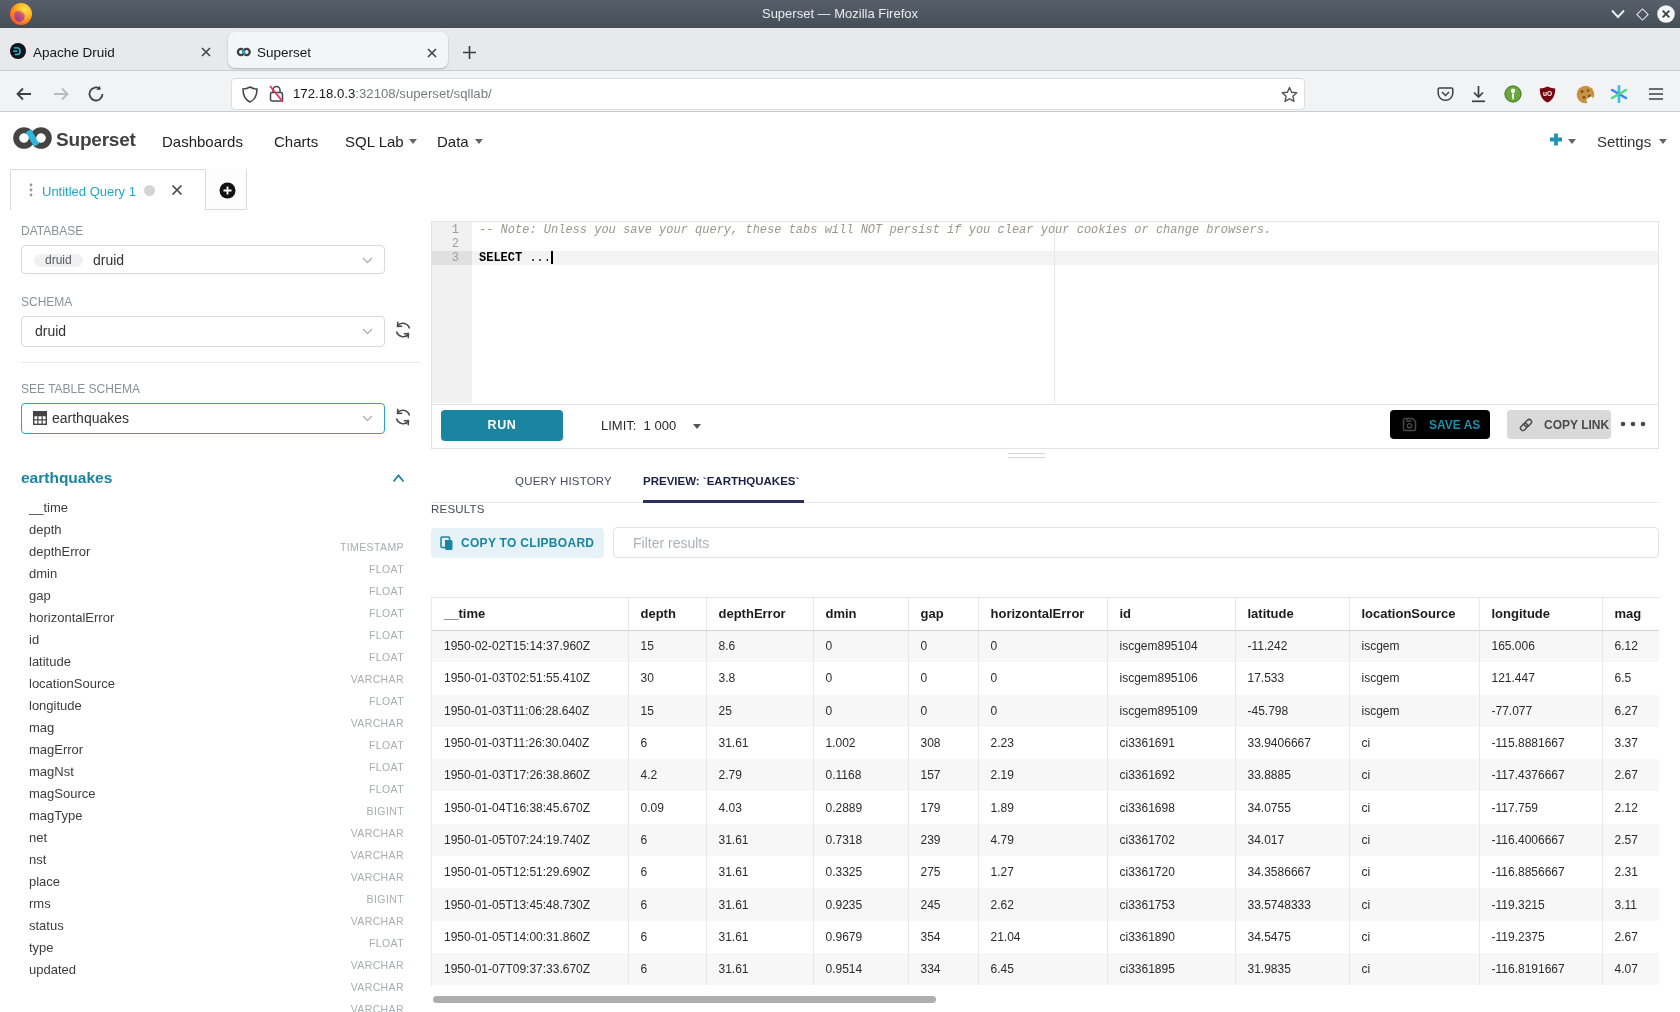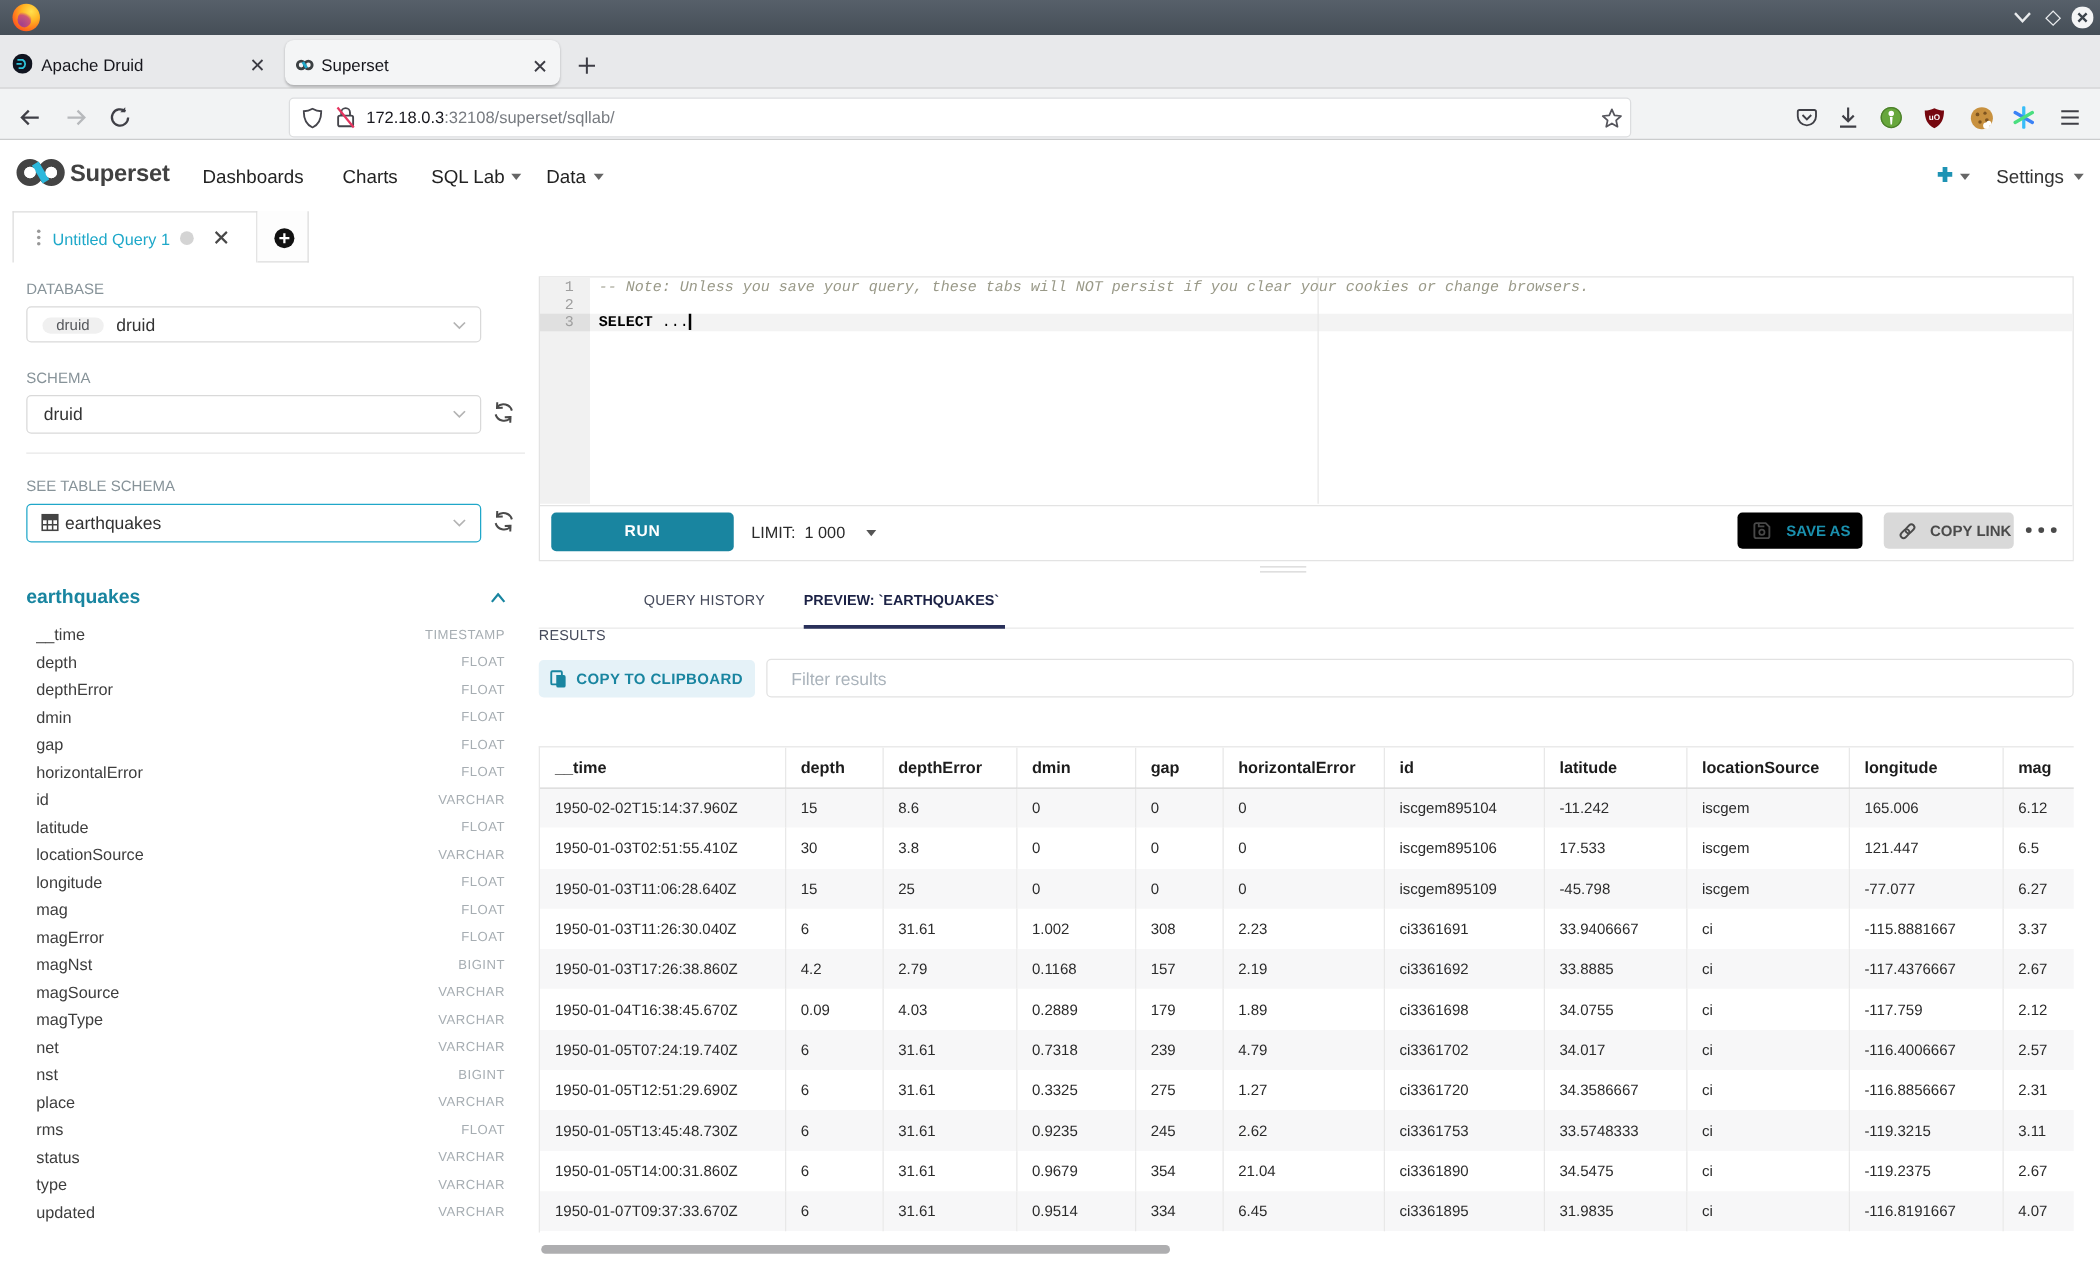--- a/index.html
+++ b/index.html
@@ -37,34 +37,34 @@
   #qplus { left:206px; top:169px; width:41px; height:41px; background:#fdfdfd;
     border-right:1px solid #dcdcdc; border-bottom:1px solid #dcdcdc; }
 
   
   .label { font-size:12px; color:#879399; }
   .sel { border:1px solid #d9d9d9; border-radius:4px; background:#fff; }
   .pill { background:#f0f0f0; border-radius:7px; font-size:12px; color:#56585c;
     padding:0 11px; height:13px; line-height:13.5px; }
   .selname { font-size:14px; color:#333; }
   .coln { font-size:13px; color:#3d3d3d; }
-  .colt { font-size:10.5px; color:#a6adb2; letter-spacing:.4px; }
+  .colt { font-size:10.5px; color:#a6adb2; letter-spacing:.4px;margin-top:39px; }
 
   
   #edblock { left:431px; top:221px; width:1228px; height:228px;
     border:1px solid #e3e3e3; background:#fff; }
   #gutter { left:0; top:0; width:40px; height:181px; background:#f1f1f1; }
   .lnum { position:absolute; width:27px; text-align:right;
     font-family:"Liberation Mono",monospace; font-size:12px; color:#9e9e9e; }
   .edline { position:absolute; left:47px;
     font-family:"Liberation Mono",monospace; font-size:12px; color:#000;
     white-space:pre; }
   #toolbar { left:0px; top:182px; width:1226px; height:44px; border-top:1px solid #e3e3e3;
     background:#fff; }
-  #runbtn { left:9px; top:5px; width:146px; height:31px; background:#1985a0;
+  #runbtn { left:9px; top:5px; width:122px; height:31px; background:#1985a0;
     border-radius:4px; color:#fff; font-weight:bold; font-size:12.5px;
     letter-spacing:.6px; text-align:center; line-height:31px; }
   .graybtn { border-radius:4px; font-weight:bold; font-size:12px; height:29px; }
 
   
   .stab { top:475px; font-size:11.5px; color:#464b5c; letter-spacing:.2px; }
   #inkbar { left:643px; top:500px; width:161px; height:3px; background:#29305a; }
   #stabline { left:431px; top:502px; width:1228px; height:1px; background:#e9e9e9; }
   #copybtn { left:431px; top:528px; width:173px; height:30px; background:#e5f2f8;
     border-radius:4px; }
@@ -82,20 +82,21 @@
     border-right:1px solid #e8e8e8; white-space:nowrap; overflow:hidden; }
   tr.odd td { background:#f7f7f8; }
   #hscroll { left:433px; top:996px; width:503px; height:7px; background:#aeaeb0;
     border-radius:4px; }
 </style>
 </head>
 <body>
 <div id="page">
 
   <div class="abs" id="titlebar"></div>
+  <div class="abs" id="titletext">Superset — Mozilla Firefox</div>
   <div class="abs" style="left:10px; top:3px; width:22px; height:22px; border-radius:50%;
     background:radial-gradient(circle at 68% 28%, #ffe14d 0%, #ffb423 35%, #ff7a1c 62%, #ff4f1f 82%, #d6356e 100%);"></div>
   <div class="abs" style="left:14px; top:9px; width:11px; height:13px; border-radius:50% 40% 50% 50%;
     background:radial-gradient(circle at 30% 80%, #8b31a8 0%, #c03d8a 55%, transparent 75%); opacity:.8;"></div>
   <svg class="abs" style="left:1610px; top:8px;" width="16" height="12" viewBox="0 0 16 12">
     <polyline points="2,2.5 8,9 14,2.5" fill="none" stroke="#e9ebed" stroke-width="1.9"></polyline>
   </svg>
   <div class="abs" style="left:1638px; top:9.5px; width:9px; height:9px; border:1.8px solid #e9ebed; transform:rotate(45deg);"></div>
   <svg class="abs" style="left:1657px; top:5px;" width="18" height="18" viewBox="0 0 18 18">
     <circle cx="9" cy="9" r="8.8" fill="#f4f5f6"></circle>

